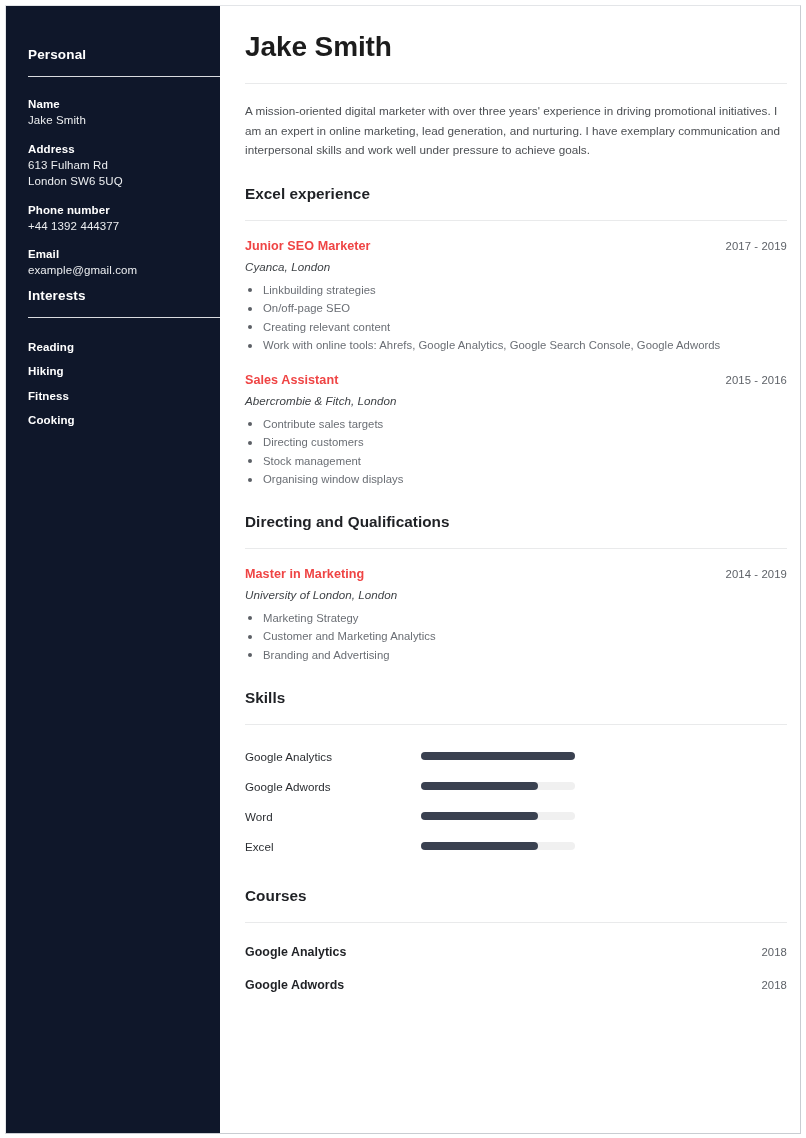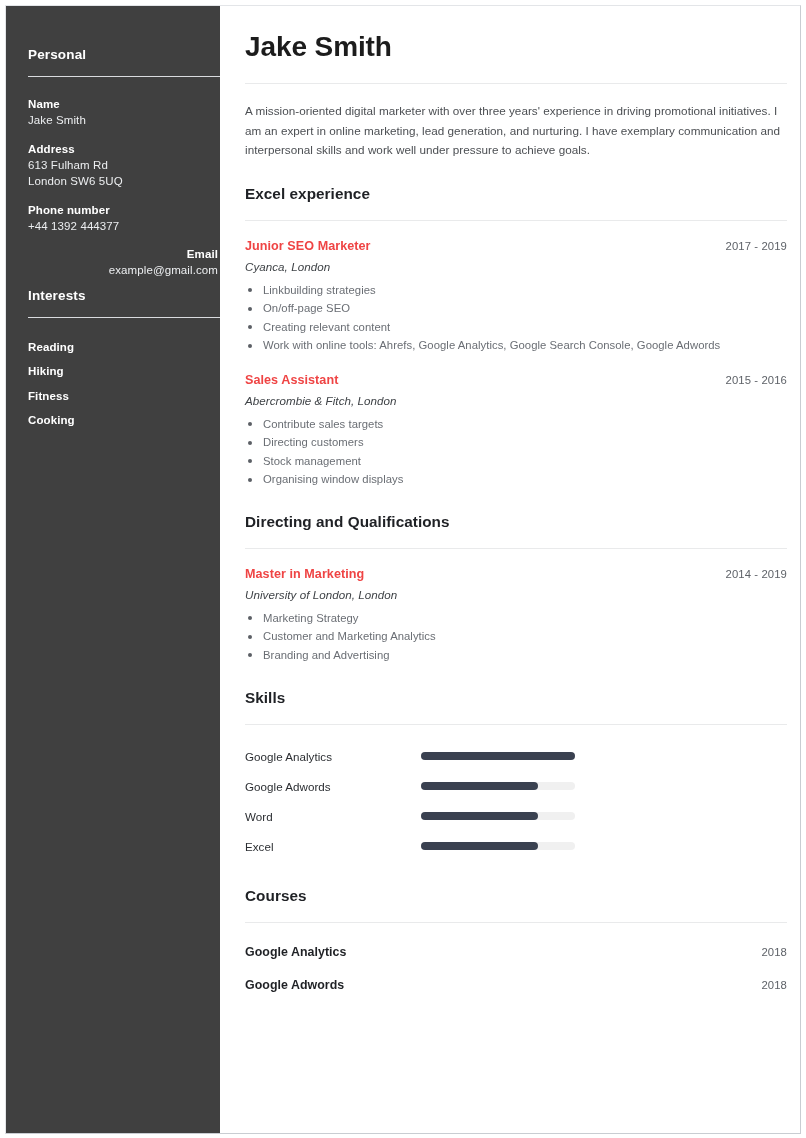--- a/index.html
+++ b/index.html
@@ -36,21 +36,21 @@
     border-left: 1px solid #e3e5e8;
     box-sizing: border-box;
     display: flex;
     overflow: hidden;
   }
 
   
   .sidebar {
     width: 214px;
     flex: 0 0 214px;
-    background: #404040;
+    background: #0f172a;
     color: #ffffff;
     box-sizing: border-box;
     padding: 12px 0 0 17px;
     position: relative;
   }
   .sidebar-section-title {
     font-size: 13.5px;
     font-weight: bold;
     letter-spacing: 0.15px;
     color: #ffffff;
@@ -61,21 +61,21 @@
     height: 1px;
     background: #d9dbdf;
     width: 197px;
     margin: 9px 0 0 0;
   }
   .sb-personal-title { position: absolute; left: 22px; top: 41px; }
   .sb-personal-rule  { position: absolute; left: 22px; top: 61px; }
   .sb-personal-body  { position: absolute; left: 22px; top: 90px; width: 190px; }
 
   .field { margin-bottom: 12px; }
-  .field:last-child { margin-bottom: 12px; text-align: right; }
+  .field:last-child { margin-bottom: 12px; }
   .field-label {
     font-size: 11.5px;
     font-weight: bold;
     color: #ffffff;
     line-height: 16px;
     letter-spacing: 0.1px;
   }
   .field-value {
     font-size: 11.5px;
     font-weight: normal;

